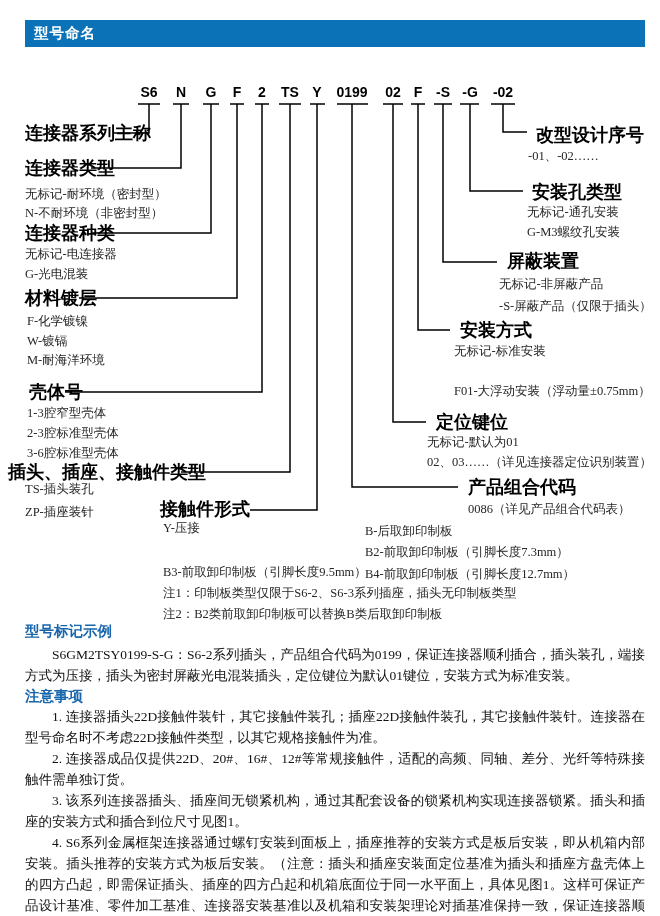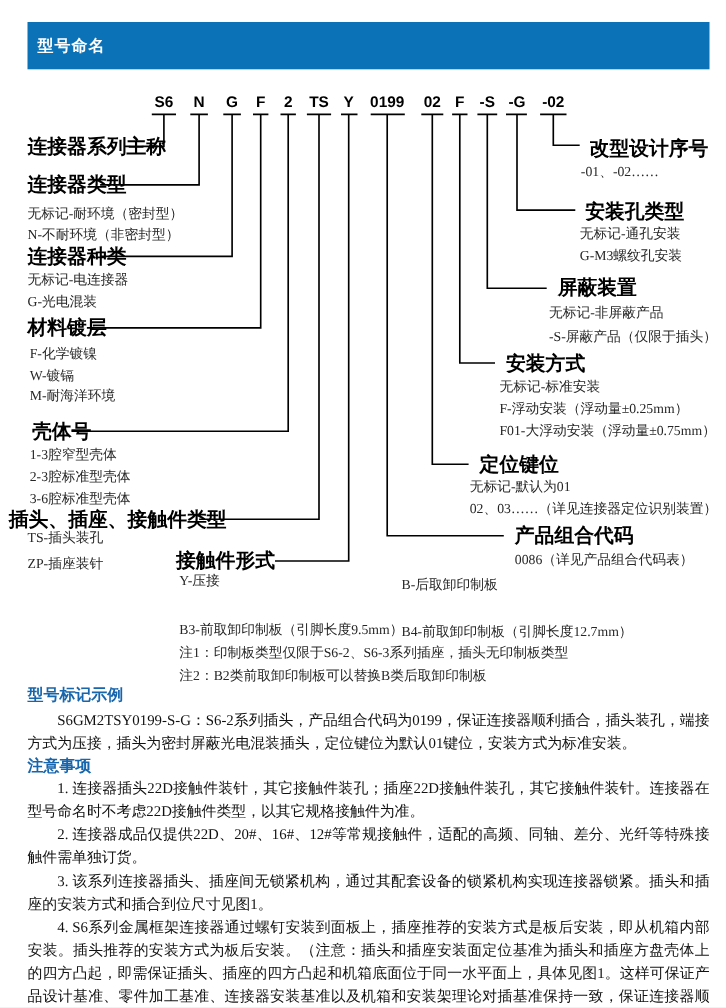--- a/index.html
+++ b/index.html
@@ -2,21 +2,21 @@
 <html><head>
 <meta charset="utf-8">
 <style>
   html,body{margin:0;padding:0;background:#e8e8e8;}
   .page{
     position:relative;width:660px;height:916px;background:#ffffff;
     font-family:"Liberation Serif",serif;color:#141414;overflow:hidden;
     margin:0 auto;
   }
   .header-bar{
-    position:absolute;left:25px;top:20px;width:620px;height:43px;
+    position:absolute;left:25px;top:20px;width:620px;height:27px;
     background:#0b72b8;display:flex;align-items:center;
   }
   .header-bar .title{
     color:#ffffff;font-family:"Liberation Sans",sans-serif;
     font-size:14.5px;font-weight:bold;padding-left:9px;letter-spacing:1px;
   }
   .code-part{
     position:absolute;top:84px;transform:translateX(-50%);
     font-family:"Liberation Sans",sans-serif;font-weight:bold;
     font-size:14px;color:#000;white-space:nowrap;
@@ -101,38 +101,38 @@
   <div class="dl-i" style="left:27px;top:446px">3-6腔标准型壳体</div>
 
   <div class="dl-h" style="left:8px;top:464px">插头、插座、接触件类型</div>
   <div class="dl-i" style="left:25px;top:482px">TS-插头装孔</div>
   <div class="dl-i" style="left:25px;top:505px">ZP-插座装针</div>
 
   <div class="dl-h" style="left:160px;top:501px">接触件形式</div>
   <div class="dl-i" style="left:163px;top:521px">Y-压接</div>
   <div class="dl-i" style="left:163px;top:565px">B3-前取卸印制板（引脚长度9.5mm）</div>
   <div class="dl-i" style="left:365px;top:524px">B-后取卸印制板</div>
+  <div class="dl-i" style="left:365px;top:545px">B2-前取卸印制板（引脚长度7.3mm）</div>
   <div class="dl-i" style="left:365px;top:567px">B4-前取卸印制板（引脚长度12.7mm）</div>
   <div class="dl-i" style="left:163px;top:586px">注1：印制板类型仅限于S6-2、S6-3系列插座，插头无印制板类型</div>
   <div class="dl-i" style="left:163px;top:607px">注2：B2类前取卸印制板可以替换B类后取卸印制板</div>
 
   <div class="dl-h" style="left:536px;top:127px">改型设计序号</div>
   <div class="dl-i" style="left:528px;top:149px">-01、-02……</div>
 
   <div class="dl-h" style="left:532px;top:184px">安装孔类型</div>
   <div class="dl-i" style="left:527px;top:205px">无标记-通孔安装</div>
   <div class="dl-i" style="left:527px;top:225px">G-M3螺纹孔安装</div>
 
   <div class="dl-h" style="left:507px;top:253px">屏蔽装置</div>
   <div class="dl-i" style="left:499px;top:277px">无标记-非屏蔽产品</div>
   <div class="dl-i" style="left:499px;top:299px">-S-屏蔽产品（仅限于插头）</div>
 
   <div class="dl-h" style="left:460px;top:322px">安装方式</div>
   <div class="dl-i" style="left:454px;top:344px">无标记-标准安装</div>
-  <div class="dl-i" style="left:454px;top:364px">F-浮动安装（浮动量±0.25mm）</div>
   <div class="dl-i" style="left:454px;top:384px">F01-大浮动安装（浮动量±0.75mm）</div>
 
   <div class="dl-h" style="left:436px;top:414px">定位键位</div>
   <div class="dl-i" style="left:427px;top:435px">无标记-默认为01</div>
   <div class="dl-i" style="left:427px;top:455px">02、03……（详见连接器定位识别装置）</div>
 
   <div class="dl-h" style="left:468px;top:479px">产品组合代码</div>
   <div class="dl-i" style="left:468px;top:502px">0086（详见产品组合代码表）</div>
 
   <div class="sec-h" style="top:622px">型号标记示例</div>

